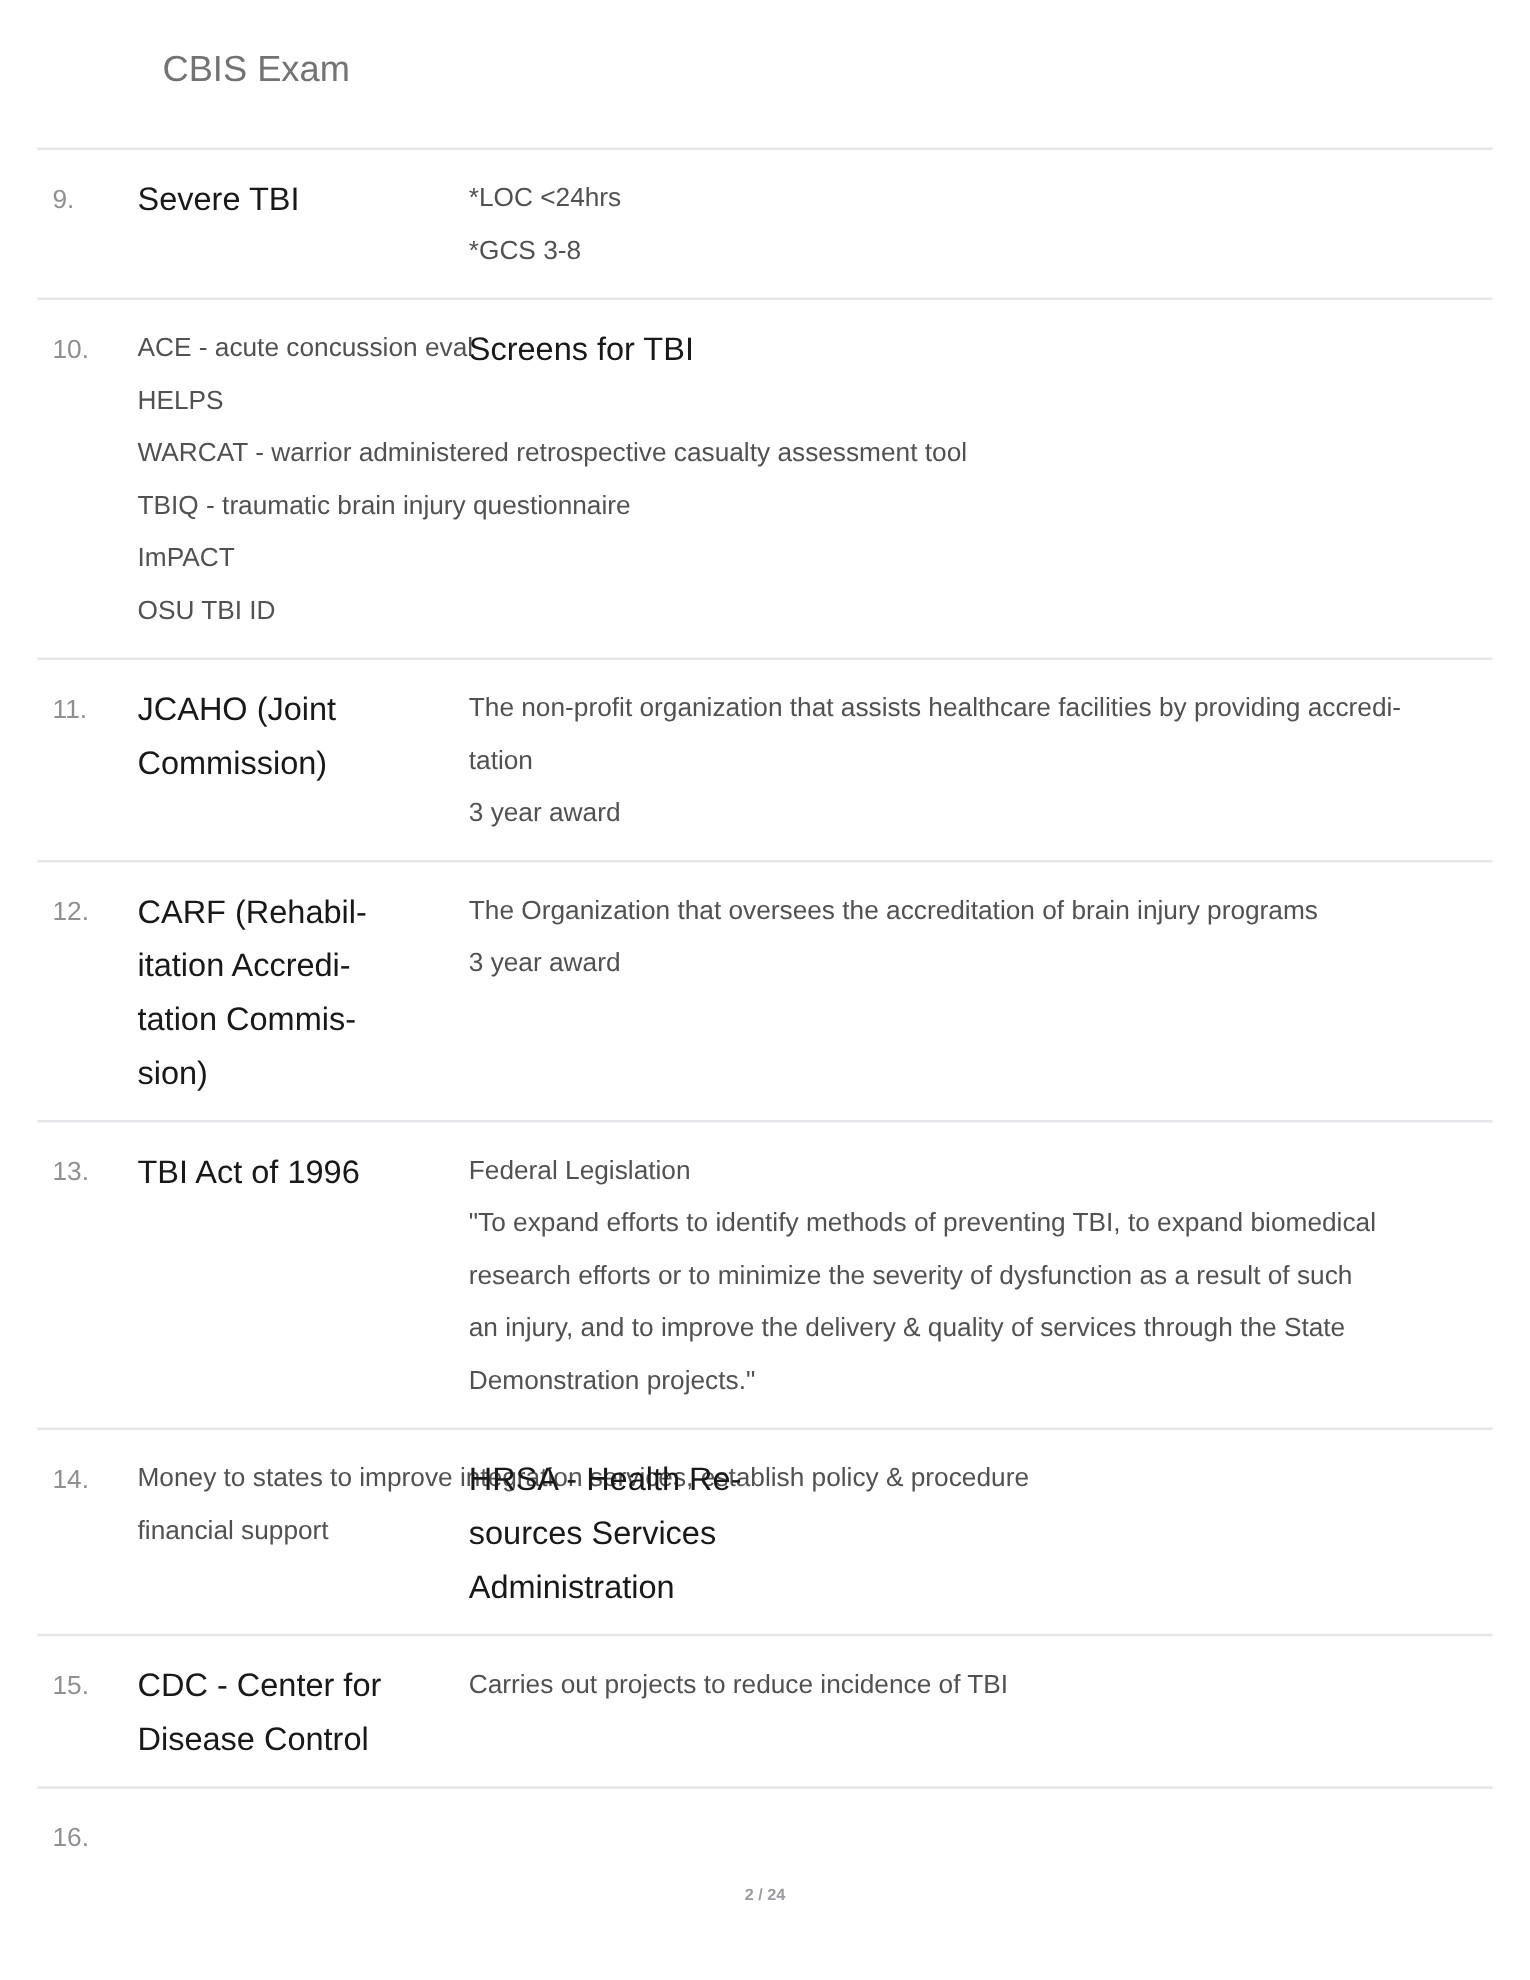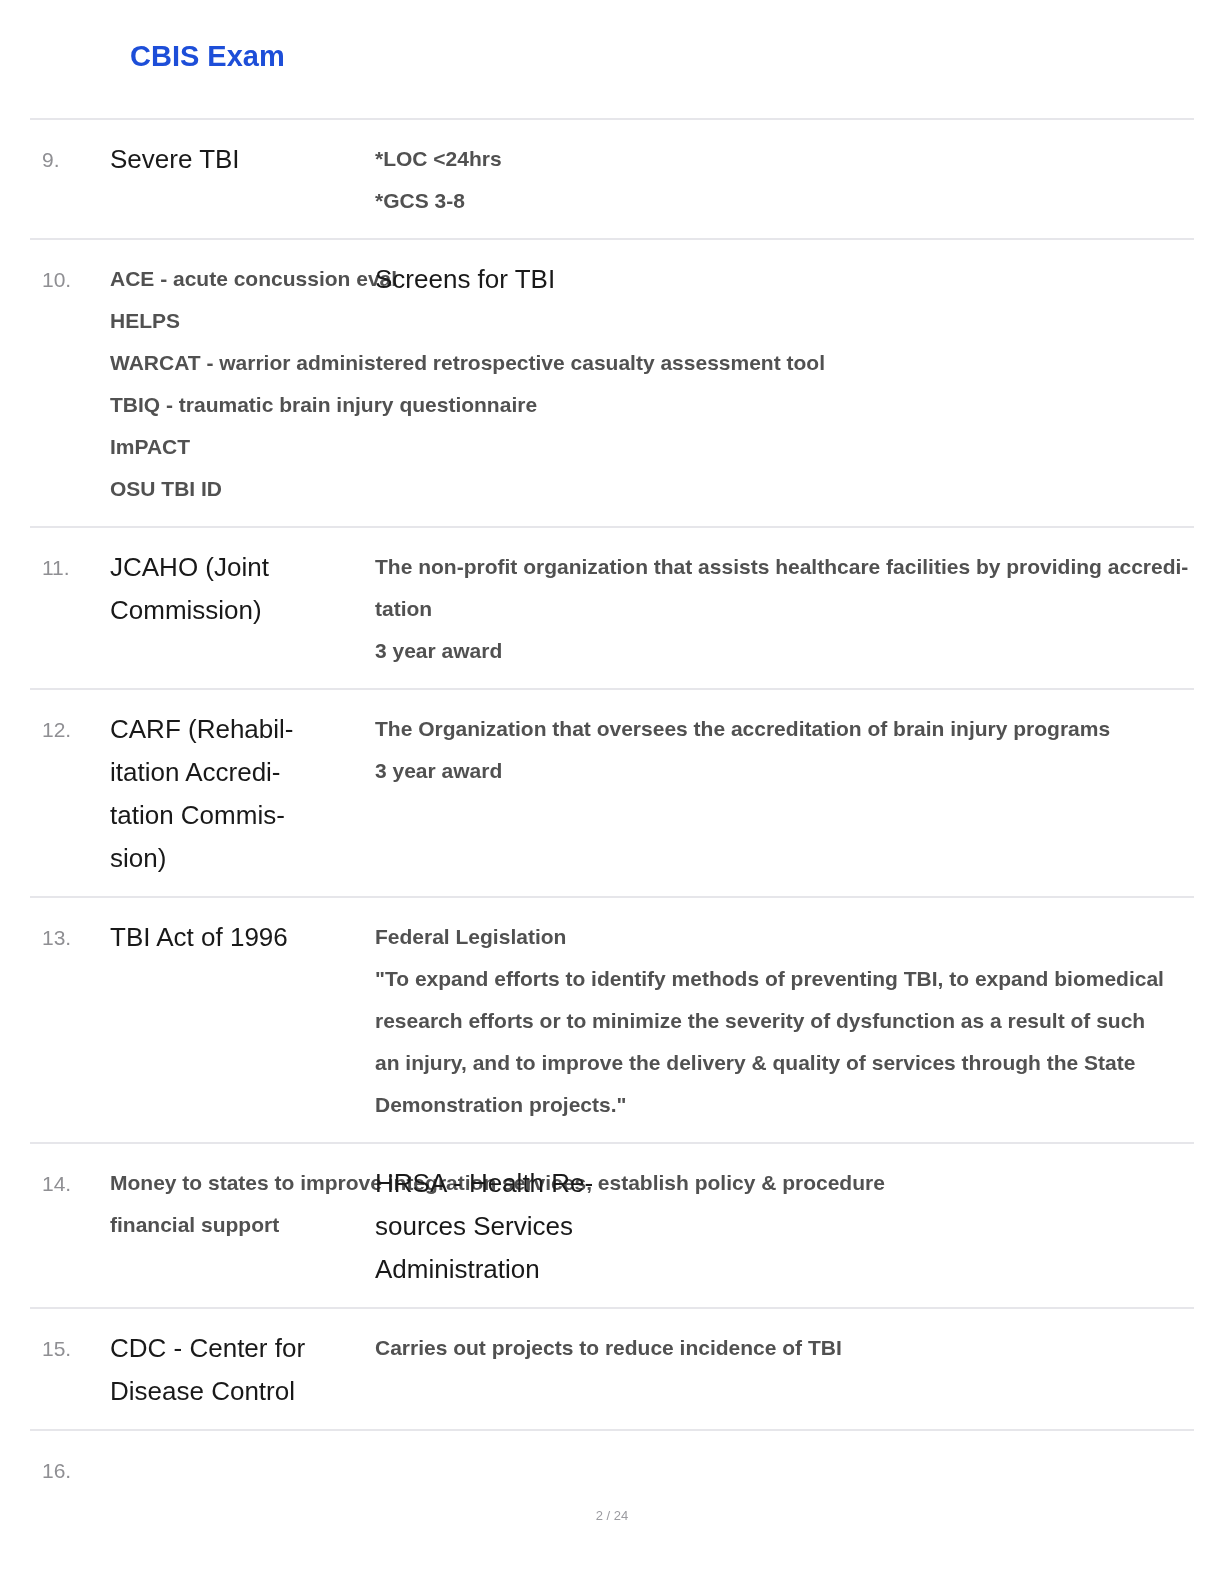--- a/index.html
+++ b/index.html
@@ -16,22 +16,22 @@
     -webkit-font-smoothing: antialiased;
   }
   .doc {
     padding: 0 30px;
   }
   .page-title {
     margin: 0 0 0 100px;
     padding-top: 38px;
     font-size: 29px;
     line-height: 36px;
-    font-weight: 700;
-    color: #1d4ed8;
+    font-weight: 400;
+    color: #737373;
   }
   .rows {
     margin-top: 44px;
   }
   .card-row {
     display: grid;
     grid-template-columns: 80px 265px 1fr;
     border-top: 2px solid #e6e6ea;
     padding: 18px 0 16px 0;
     min-height: 42px;
@@ -48,32 +48,32 @@
     line-height: 43px;
     font-weight: 400;
     color: #191919;
     white-space: pre;
     padding-right: 8px;
   }
   .cell.def {
     font-size: 21px;
     line-height: 42px;
     color: #515151;
-    font-weight: 700;
+    font-weight: 400;
     white-space: pre;
   }
   .page-footer {
     position: absolute;
     left: 0;
     top: 1508px;
     width: 100%;
     text-align: center;
     font-size: 13px;
     color: #9b9ba0;
-    font-weight: 400;
+    font-weight: 700;
   }
 </style>
 </head>
 <body>
 
 <div class="doc">
   <h1 class="page-title">CBIS Exam</h1>
 
   <div class="rows">
   <div class="card-row">

